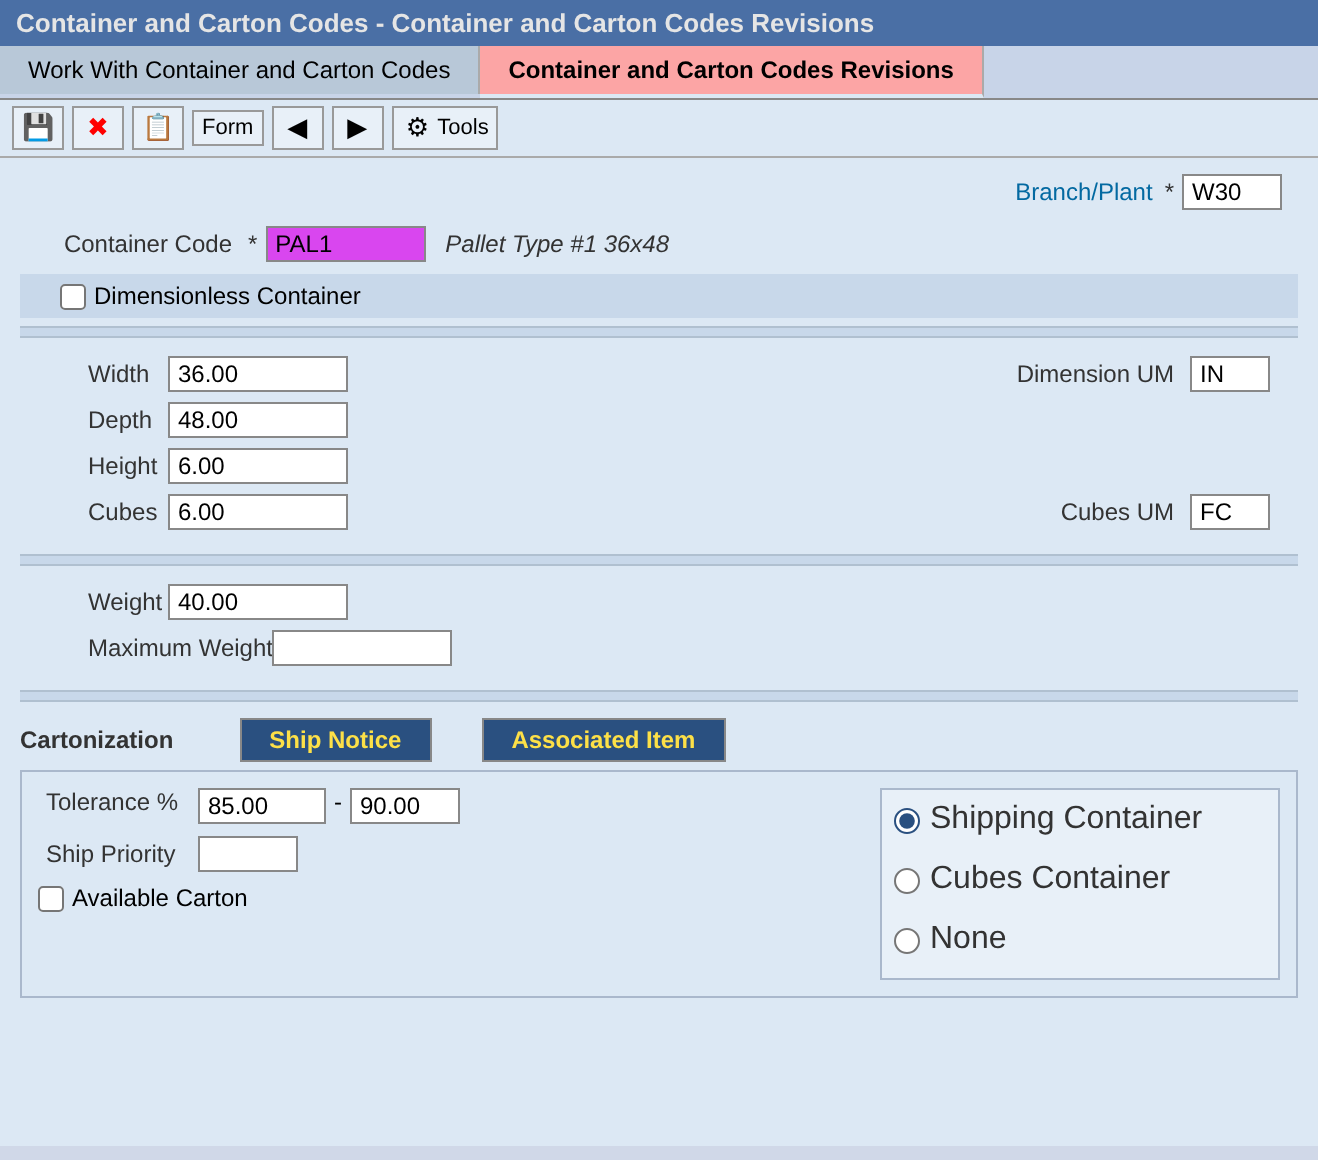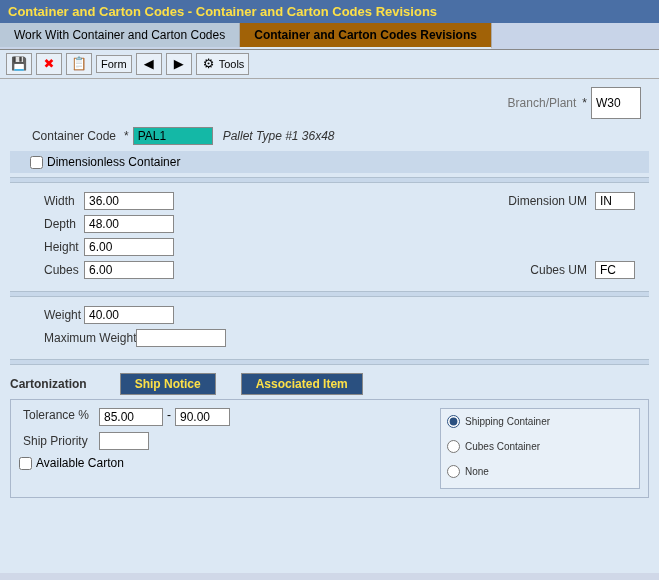--- a/index.html
+++ b/index.html
@@ -8,21 +8,21 @@
       font-size: 12px;
       background: #d0d8e8;
       width: 659px;
       height: 580px;
       overflow: hidden;
     }
 
     
     .title-bar {
       background: #4a6fa5;
-      color: #fde047;
+      color: #e5e5e5;
       font-weight: bold;
       font-size: 13px;
       padding: 4px 8px;
     }
 
     
     .tab-row {
       display: flex;
       align-items: flex-start;
       background: #c8d4e8;
@@ -31,21 +31,21 @@
     .tab {
       padding: 5px 14px;
       cursor: pointer;
       font-size: 12px;
       border-right: 1px solid #aaa;
       background: #b8c8d8;
       color: #000;
       white-space: nowrap;
     }
     .tab.active {
-      background: #a16207;
+      background: #fca5a5;
       font-weight: bold;
       border-bottom: 2px solid #dce8f4;
     }
 
     
     .toolbar {
       display: flex;
       align-items: center;
       background: #dce8f4;
       padding: 3px 6px;
@@ -86,21 +86,21 @@
     }
     .form-label {
       color: #333;
       min-width: 110px;
       text-align: right;
       padding-right: 8px;
       font-size: 12px;
     }
     .form-input {
       border: 1px solid #888;
-      background: #14b8a6;
+      background: #d946ef;
       padding: 1px 4px;
       font-size: 12px;
       height: 18px;
     }
     .form-input-wide { width: 80px; }
     .form-static {
       font-size: 12px;
       color: #333;
       padding-left: 10px;
       font-style: italic;
@@ -109,26 +109,26 @@
     .branch-row {
       display: flex;
       justify-content: flex-end;
       align-items: center;
       margin-bottom: 4px;
       padding: 2px 8px;
     }
     .branch-label {
       font-size: 12px;
       margin-right: 6px;
-      color: #737373;
+      color: #0369a1;
     }
     .branch-input {
       border: 1px solid #888;
       background: white;
-      padding: 15px 4px;
+      padding: 1px 4px;
       font-size: 12px;
       height: 18px;
       width: 50px;
     }
 
     
     .checkbox-row {
       display: flex;
       align-items: center;
       padding: 4px 20px;
@@ -308,21 +308,21 @@
     .radio-row {
       display: flex;
       align-items: center;
       margin-bottom: 4px;
     }
     .radio-row input[type=radio] {
       margin-right: 5px;
       accent-color: #2a5080;
     }
     .radio-label {
-      font-size: 10px;
+      font-size: 16px;
       color: #333;
     }
   </style>
 </head>
 <body>
 
 <div class="title-bar">Container and Carton Codes - Container and Carton Codes Revisions</div>
 
 <div class="tab-row">
   <div class="tab">Work With Container and Carton Codes</div>

